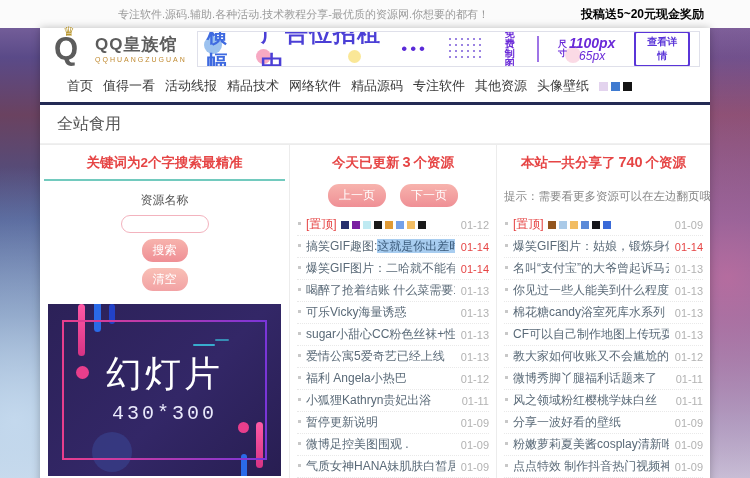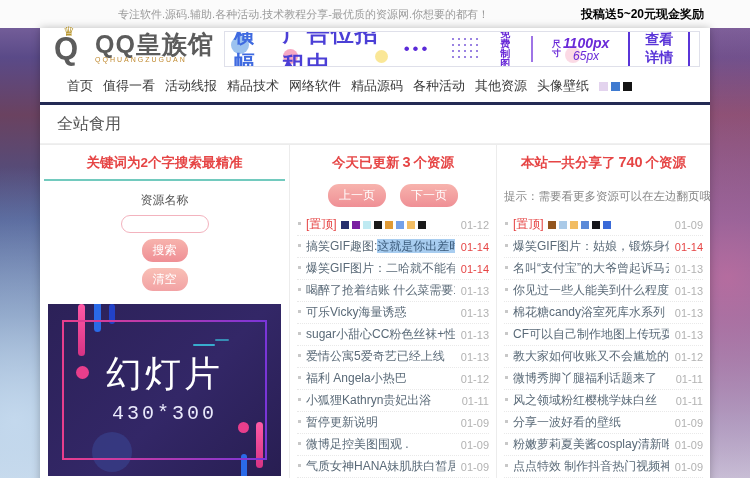--- a/index.html
+++ b/index.html
@@ -16,41 +16,41 @@
   .topbar .slogan { font-size:11px; color:#9a9a9a; }
   .topbar .reward { font-size:12px; color:#000000; font-weight:bold;margin-left:14px; }
   
   .main { width:670px; margin-left:40px; background:#fff; box-shadow:0 0 8px rgba(0,0,0,.25); }
   
   .hdr { height:42px; display:flex; align-items:center; padding:2px 10px 2px 14px; gap:10px; }
   .logo { display:flex; align-items:center; gap:7px; cursor:pointer; }
   .qwrap { position:relative; width:34px; height:34px; }
   .qmark { font-size:31px; font-weight:bold; color:#5c5c5c; line-height:34px; }
   .crown { position:absolute; top:-7px; left:9px; font-size:13px; color:#b8962e; line-height:1; }
-  .lname { font-size:25px; font-weight:bold; color:#5c5c5c; letter-spacing:1px; line-height:19px; }
+  .lname { font-size:17px; font-weight:bold; color:#5c5c5c; letter-spacing:1px; line-height:19px; }
   .lsub { font-size:7px; color:#c08a30; letter-spacing:2px; margin-top:2px; }
   
   .banner { flex:1; height:36px; border:1px solid #dfe0ea; background:#fff; position:relative; display:flex; align-items:center; padding:0 9px; gap:19px; overflow:hidden; }
   .bc { position:absolute; border-radius:50%; opacity:.55; }
   .bc1 { width:18px; height:18px; background:#4a90e2; left:6px; top:4px; }
   .bc2 { width:15px; height:15px; background:#f06292; left:58px; top:17px; }
   .bc3 { width:13px; height:13px; background:#f5d442; left:150px; top:18px; }
   .bc4 { width:16px; height:16px; background:#f8bbd0; right:118px; top:15px; }
   .bt-accent { font-size:21px; font-weight:bold; color:#3f6ae0; position:relative; }
   .bt-rest { font-size:23px; font-weight:bold; color:#4b3fd6; position:relative; letter-spacing:1px; }
   .bdots { color:#5a2ad8; font-size:17px; letter-spacing:3px; position:relative; }
   .dotgrid { width:42px; height:26px; background-image:radial-gradient(#7a5ad8 1px, transparent 1.2px); background-size:6px 6px; opacity:.75; }
   .free { font-size:10px; font-weight:bold; color:#6a2ad8; line-height:10px; text-align:center; position:relative; }
   .vline { width:2px; height:26px; background:#6a2ad8; opacity:.65; }
   .size { display:flex; align-items:center; gap:2px; position:relative; }
   .szchars { font-size:9px; font-weight:bold; color:#6a2ad8; line-height:9px; text-align:center; }
   .szvals { font-style:italic; color:#6a2ad8; text-align:center; }
   .szw { font-size:14px; font-weight:bold; line-height:13px; }
   .szh { font-size:12px; line-height:12px; }
-  .detail-btn { margin-left:auto; position:relative; border:2px solid #5a35d8; color:#5a35d8; background:rgba(255,255,255,.92); font-size:14px; font-weight:bold; padding:2px 9px; border-radius:3px; cursor:pointer; font-family:inherit; }
+  .detail-btn { margin-left:auto; position:relative; border:2px solid #5a35d8; color:#5a35d8; background:rgba(255,255,255,.92); font-size:10px; font-weight:bold; padding:2px 9px; border-radius:3px; cursor:pointer; font-family:inherit; }
   
   .nav { display:flex; align-items:center; padding:7px 10px 7px 27px; gap:10px; font-size:13px; color:#3a3a3a; border-bottom:3px solid #232a54; }
   .nav .nitem { cursor:pointer; white-space:nowrap; }
   .sqgroup { display:flex; gap:3px; align-items:center; }
   .sq { display:inline-block; width:8px; height:8px; margin-right:3px; vertical-align:middle; }
   .sqgroup .sq { width:9px; height:9px; margin-right:0; }
   
   .sitewide { padding:9px 17px 8px; font-size:16px; color:#555; border-bottom:1px solid #f0f0f0; }
   
   .content { display:flex; border-top:1px solid #ececec; }
@@ -141,21 +141,21 @@
     </div>
   </div>
 
   <div class="nav">
     <span class="nitem">首页</span>
     <span class="nitem">值得一看</span>
     <span class="nitem">活动线报</span>
     <span class="nitem">精品技术</span>
     <span class="nitem">网络软件</span>
     <span class="nitem">精品源码</span>
-    <span class="nitem">各种活动</span>
+    <span class="nitem">专注软件</span>
     <span class="nitem">其他资源</span>
     <span class="nitem">头像壁纸</span>
     <span class="sqgroup">
         <span class="sq" style="background: rgb(227, 211, 238);"></span>
         <span class="sq" style="background: rgb(63, 122, 208);"></span>
         <span class="sq" style="background: rgb(20, 20, 20);"></span>
       </span>
 
   </div>
 

